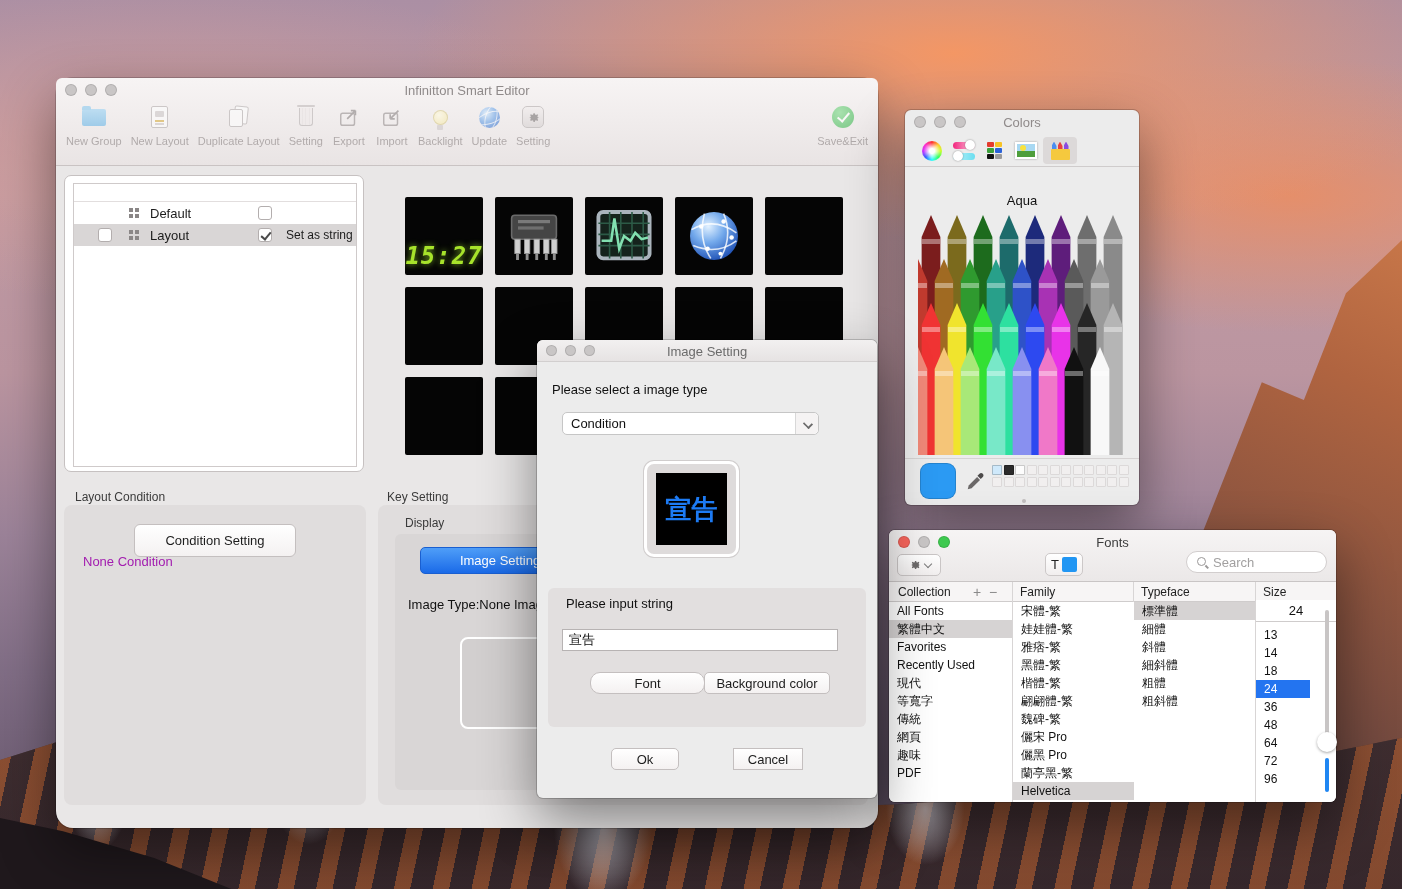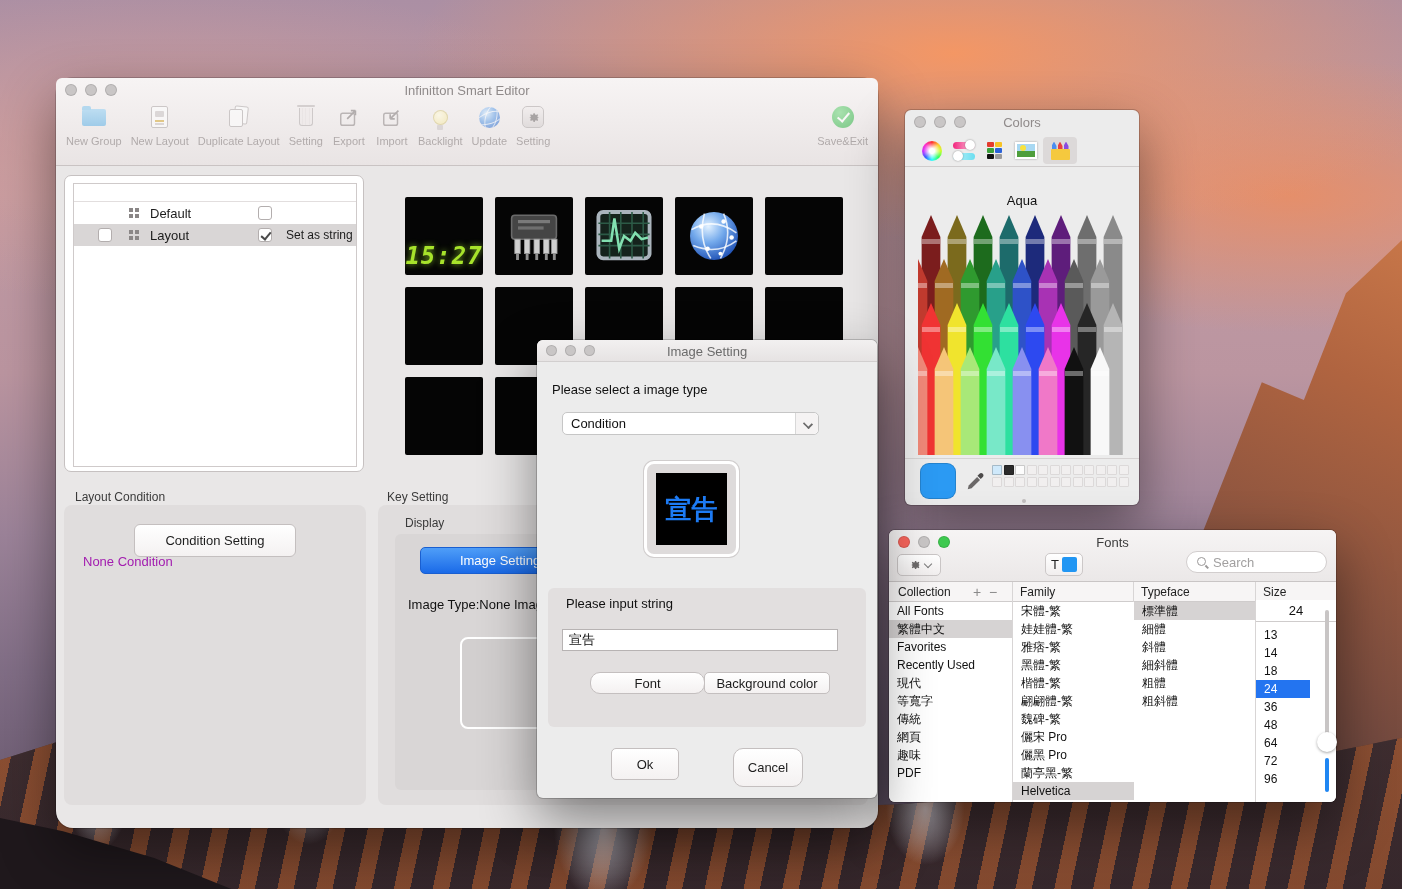--- a/index.html
+++ b/index.html
@@ -119,22 +119,22 @@
   .combo { position:absolute; left:25px; top:72px; width:257px; height:23px; background:#fff; border:1px solid #c6c6c6; border-radius:5px; font-size:13px; color:#111; display:flex; align-items:center; padding-left:8px; }
   .combo-arrow { position:absolute; right:0; top:0; width:23px; height:21px; background:#f5f3f3; border-left:1px solid #d8d8d8; border-radius:0 5px 5px 0; }
   .combo-arrow::after { content:""; position:absolute; left:8px; top:7px; width:6px; height:6px; border:solid #6a6a6a; border-width:0 2px 2px 0; transform:rotate(45deg) scale(1,.8); }
   .dlg-preview-frame { position:absolute; left:107px; top:121px; width:95px; height:96px; background:#dedbdb; border:3px solid #fff; border-radius:10px; box-shadow:0 0 0 1px #d0cdcd; }
   .dlg-preview-black { position:absolute; left:9px; top:9px; width:71px; height:72px; background:#000; display:flex; align-items:center; justify-content:center; }
   .dlg-preview-text { font-size:26px; font-weight:bold; }
   .dlg-group { position:absolute; left:11px; top:248px; width:318px; height:139px; background:#e2dfdf; border-radius:6px; }
   .dlg-input { position:absolute; left:14px; top:41px; width:276px; height:22px; background:#fff; border:1px solid #b7b3b3; font-size:13px; color:#111; padding:0 6px; font-family:"Liberation Sans",sans-serif; }
   .font-btn { position:absolute; left:14px; top:84px; width:115px; height:22px; border-radius:10px;margin-left:28px; }
   .bgcolor-btn { position:absolute; left:156px; top:84px; width:126px; height:22px; border-radius:5px; }
-  .ok-btn { position:absolute; left:74px; top:408px; width:68px; height:32px; border-radius:5px; }
-  .cancel-btn { position:absolute; left:196px; top:408px; width:70px; height:39px; border-radius:10px; }
+  .ok-btn { position:absolute; left:74px; top:408px; width:68px; height:22px; border-radius:5px; }
+  .cancel-btn { position:absolute; left:196px; top:408px; width:70px; height:22px; border-radius:0; }
 
   
   .colors-win { left:905px; top:110px; width:234px; height:395px; background:#ececec; z-index:20; }
   .colors-toolbar { position:absolute; top:24px; left:0; right:0; height:33px; border-bottom:1px solid #cfcccc; }
   .cmode { position:absolute; top:3px; width:30px; height:27px; display:flex; align-items:center; justify-content:center; border-radius:4px; }
   .cmode.sel { background:#dcd9d9; width:34px; }
   .i-wheel { width:20px; height:20px; border-radius:50%;
     background:radial-gradient(circle, #fff 0 18%, rgba(255,255,255,0) 60%), conic-gradient(#f33,#fc3,#cf3,#3f6,#3ff,#36f,#c3f,#f3c,#f33); }
   .i-sliders { width:22px; height:18px; position:relative; }
   .i-sliders i { position:absolute; left:0; right:0; height:7px; border-radius:4px; }

